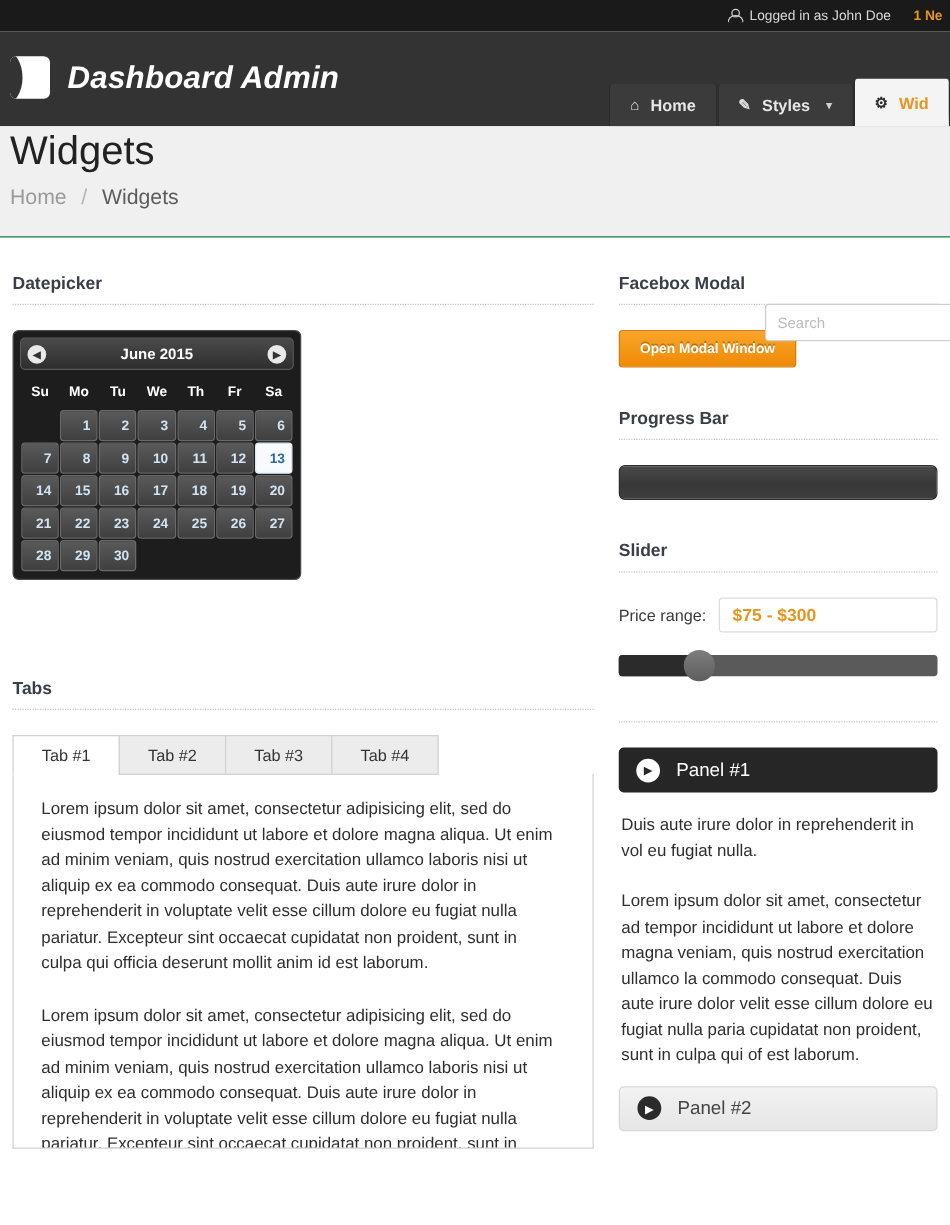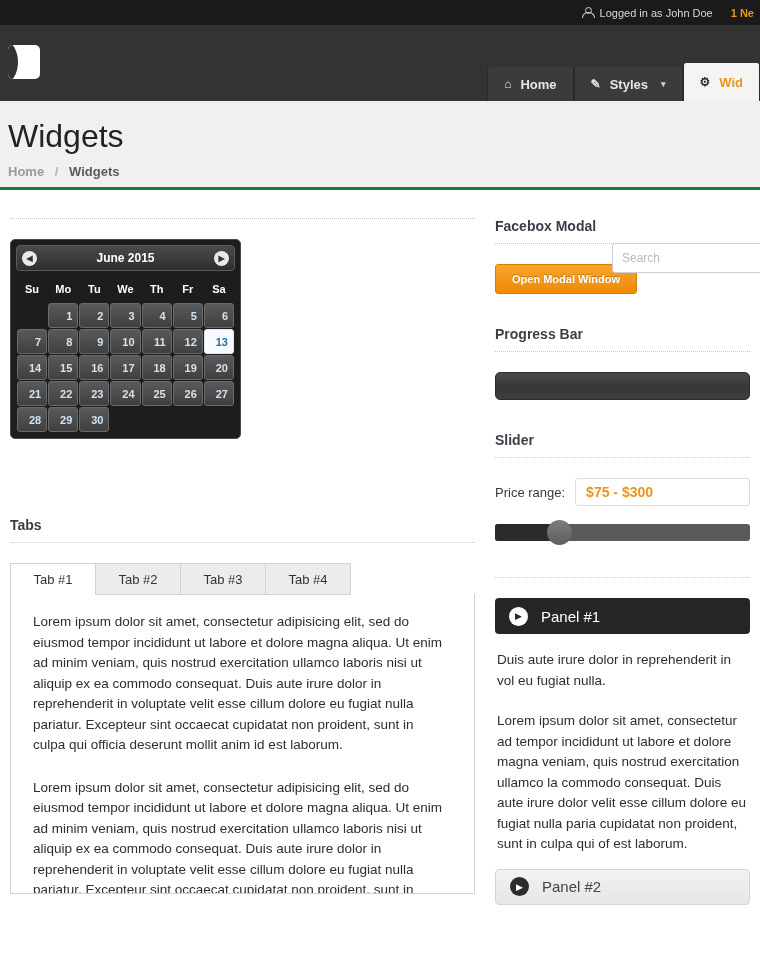--- a/index.html
+++ b/index.html
@@ -80,26 +80,26 @@
   }
   .nav-item.active { background: #f4f4f4; color: #e8951f; height: 38px; }
   .nav-ico { font-size: 12px; line-height: 1; color: #e0e0e0; }
   .nav-item.active .nav-ico { color: #2b2b2b; }
   .nav-caret { font-size: 9px; margin-left: 4px; color: #d0d0d0; }
 
   
   .titleband {
     height: 89px;
     background: #f0f0f0;
-    border-bottom: 3px solid #15803d;
+    border-bottom: 1px solid #15803d;
     position: relative;
-    padding: 16px 0 0 8px;
+    padding: 0 0 0 8px;
   }
   .page-title { font-size: 32px; font-weight: normal; color: #222; line-height: 38px; }
-  .breadcrumb { margin-top: 9px; font-size: 13px; color: #8d8d8d; font-weight: bold; }
+  .breadcrumb { margin-top: 9px; font-size: 17px; color: #8d8d8d; }
   .breadcrumb .crumb-link { color: #9a9a9a; }
   .breadcrumb .crumb-sep { margin: 0 7px; color: #b5b5b5; }
   .breadcrumb .crumb-current { color: #5c5c5c; }
   .searchbox {
     position: absolute; right: -22px; top: 142px;
     width: 170px; height: 30px;
     background: #fff; border: 1px solid #cfcfcf; border-radius: 3px;
     font-size: 12px; color: #bbb;
     padding: 0 9px; line-height: 28px;
   }
@@ -273,20 +273,21 @@
   <div class="topbar-user">
     <span class="user-icon"></span>
     <span>Logged in as John Doe</span>
   </div>
   <span class="topbar-notice">1 Ne</span>
 </div>
 
 <div class="masthead">
   <div class="brand">
     <span class="logo-mark"></span>
+    <span class="brand-title">Dashboard Admin</span>
   </div>
   <nav class="mainnav">
     <div class="nav-item">
       <span class="nav-ico">⌂</span>
       <span>Home</span>
     </div>
     <div class="nav-item">
       <span class="nav-ico">✎</span>
       <span>Styles</span>
       <span class="nav-caret">▾</span>
@@ -305,20 +306,21 @@
     <span class="crumb-sep">/</span>
     <span class="crumb-current">Widgets</span>
   </div>
   <div class="searchbox">Search</div>
 </div>
 
 <div class="content">
 
   <div class="col col-left">
 
+    <div class="section-head">Datepicker</div>
     <div class="divider"></div>
 
     <div class="datepicker">
       <div class="dp-header">
         <span class="dp-nav dp-prev">◀</span>
         <span>June 2015</span>
         <span class="dp-nav dp-next">▶</span>
       </div>
       <table class="dp-grid">
         <thead>

